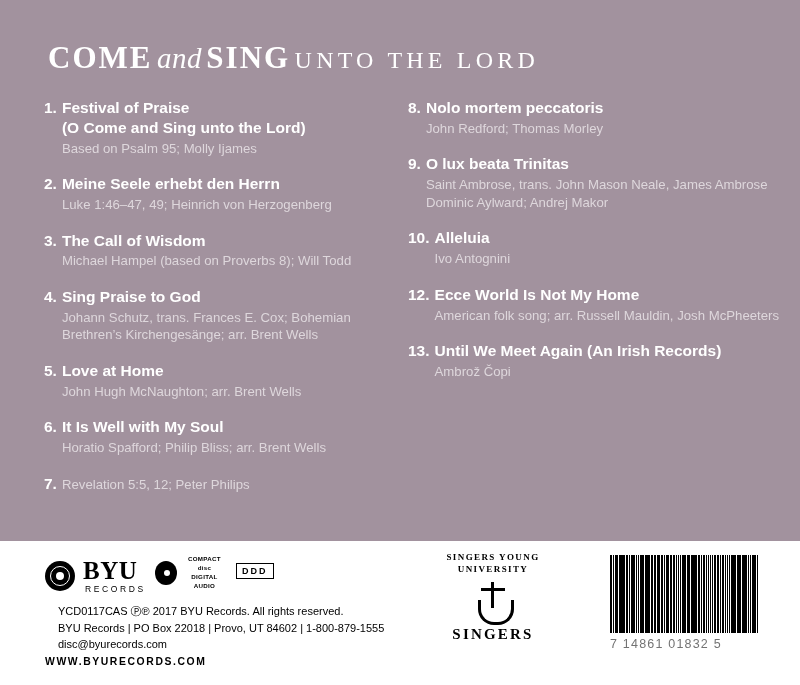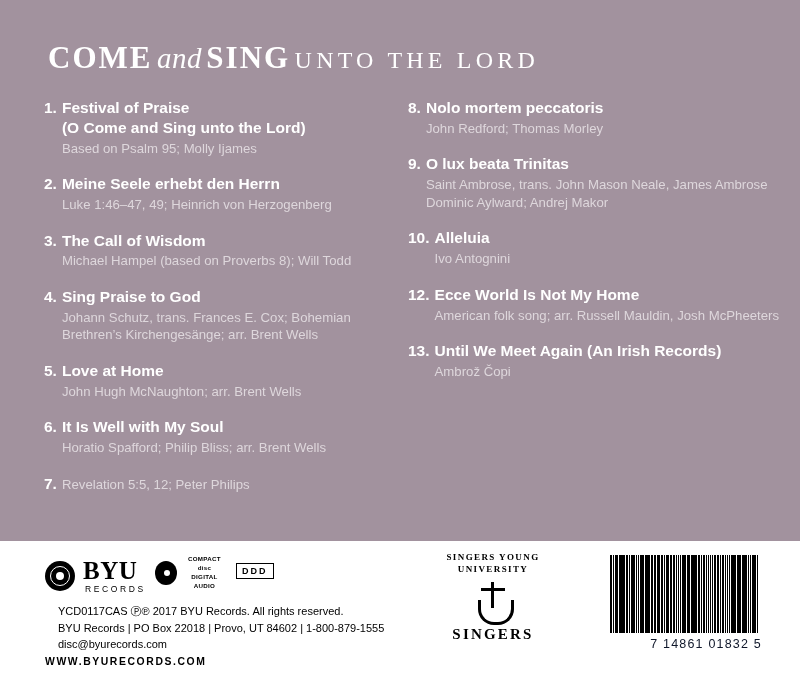--- a/index.html
+++ b/index.html
@@ -305,25 +305,25 @@
   .barcode span {
     display: block;
     background: #000000;
     height: 100%;
   }
   .barcode-num {
     position: absolute;
     left: 610px;
     top: 96px;
     width: 152px;
-    text-align: right;
+    text-align: left;
     font-family: "Liberation Sans", sans-serif;
     font-size: 12.5px;
     letter-spacing: 1.2px;
-    color: #0f172a;
+    color: #737373;
   }
 </style>
 </head>
 <body>
 
 <div class="album">
 
   <div class="top-panel">
 
     <div class="title-block">

